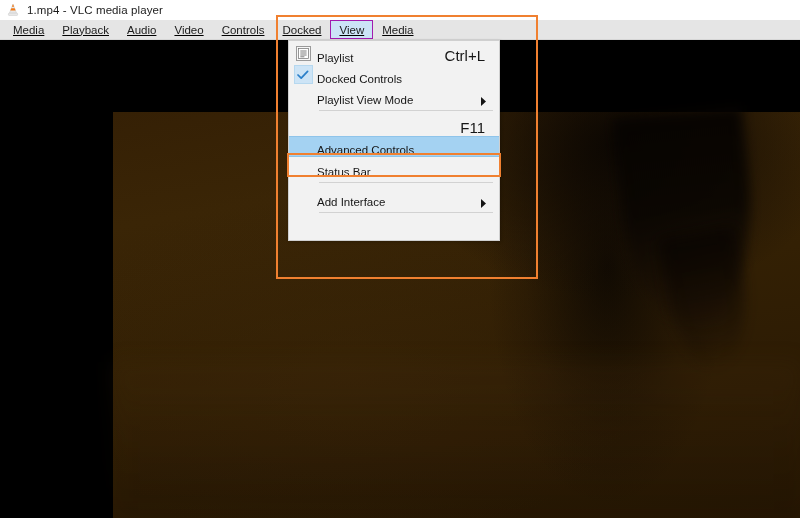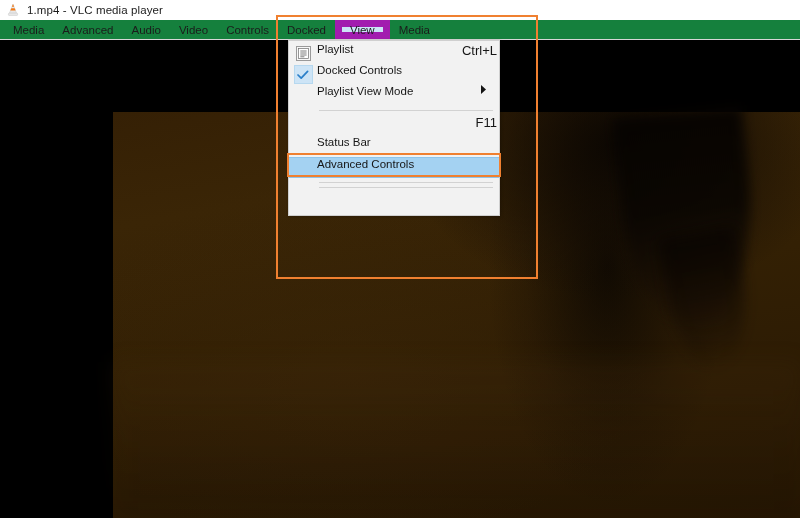--- a/index.html
+++ b/index.html
@@ -45,39 +45,40 @@
     color: #1b1b1b;
     letter-spacing: 0.1px;
     white-space: nowrap;
   }
 
   
   .menubar {
     position: absolute;
     left: 0; top: 20px;
     width: 800px; height: 20px;
-    background: #15803d;
+    background: #e5e5e5;
     display: flex;
     align-items: stretch;
     padding-left: 4px;
     box-sizing: border-box;
     border-bottom: 1px solid #d6d6d6;
+    text-decoration: underline;
   }
   .menubar-item {
     display: flex;
     align-items: center;
     padding: 0 9px;
     font-size: 11.5px;
     color: #1b1b1b;
     white-space: nowrap;
     cursor: default;
   }
   .menubar-item.active {
     background: #cce4f7;
-    border: 7px solid #a21caf;
+    border: 1px solid #a21caf;
     padding: 0 8px;
   }
 
   
   .video-area {
     position: absolute;
     left: 0; top: 40px;
     width: 800px; height: 478px;
     background: #000000;
     overflow: hidden;
@@ -126,40 +127,40 @@
     width: 212px;
     background: #f2f2f2;
     border: 1px solid #cfcfcf;
     box-sizing: border-box;
     box-shadow: 1px 1px 3px rgba(0,0,0,0.22);
     padding: 2px 0;
   }
   .menu-row {
     position: relative;
     display: flex;
-    align-items: flex-start;
+    align-items: flex-end;
     height: 21px;
     font-size: 11.5px;
     color: #161616;
     cursor: default;
   }
   .menu-gutter {
     width: 28px;
     min-width: 28px;
     height: 21px;
     display: flex;
     align-items: center;
     justify-content: center;
   }
   .menu-label { flex: 1 1 auto; white-space: nowrap; }
   .menu-accel {
     margin-left: auto;
-    padding-right: 2px;
+    padding-right: 14px;
     color: #161616;
-    font-size: 13px;
+    font-size: 15px;
     white-space: nowrap;
   }
   .menu-arrow {
     margin-left: auto;
     padding-right: 13px;
     display: flex;
     align-items: center;
   }
   .menu-sep {
     height: 1px;
@@ -224,21 +225,21 @@
         <polygon points="7,1 5.9,3.8 8.1,3.8" fill="#f07a18"></polygon>
         <polygon points="5.3,5.2 8.7,5.2 9.6,7.6 4.4,7.6" fill="#f07a18"></polygon>
         <rect x="2.4" y="10.2" width="9.2" height="2.2" rx="0.6" fill="#eaeaea" stroke="#c4c4c4" stroke-width="0.5"></rect>
       </svg>
     </span>
     <span class="titlebar-text">1.mp4 - VLC media player</span>
   </div>
 
   <div class="menubar">
     <div class="menubar-item">Media</div>
-    <div class="menubar-item">Advanced</div>
+    <div class="menubar-item">Playback</div>
     <div class="menubar-item">Audio</div>
     <div class="menubar-item">Video</div>
     <div class="menubar-item">Controls</div>
     <div class="menubar-item">Docked</div>
     <div class="menubar-item active">View</div>
     <div class="menubar-item">Media</div>
   </div>
 
   <div class="video-area">
     <div class="video-frame">
@@ -288,32 +289,41 @@
     </div>
 
     <div class="menu-sep"></div>
 
 
     <div class="menu-row">
       <span class="menu-gutter"></span>
       <span class="menu-accel">F11</span>
     </div>
 
+    <div class="menu-row selected">
+      <span class="menu-gutter"></span>
+      <span class="menu-label">Advanced Controls</span>
+    </div>
+
     <div class="menu-row">
       <span class="menu-gutter"></span>
       <span class="menu-label">Status Bar</span>
     </div>
 
-    <div class="menu-row selected">
-      <span class="menu-gutter"></span>
-      <span class="menu-label">Advanced Controls</span>
-    </div>
-
     <div class="menu-sep"></div>
 
+    <div class="menu-row">
+      <span class="menu-gutter"></span>
+      <span class="menu-label">Add Interface</span>
+      <span class="menu-arrow">
+        <svg width="5" height="9" viewBox="0 0 5 9" xmlns="http://www.w3.org/2000/svg">
+          <polygon points="0,0 5,4.5 0,9" fill="#141414"></polygon>
+        </svg>
+      </span>
+    </div>
 
     <div class="menu-sep"></div>
 
     <div class="menu-row">
       <span class="menu-gutter"></span>
     </div>
 
   </div>
 
   <div class="annot annot-outer"></div>

